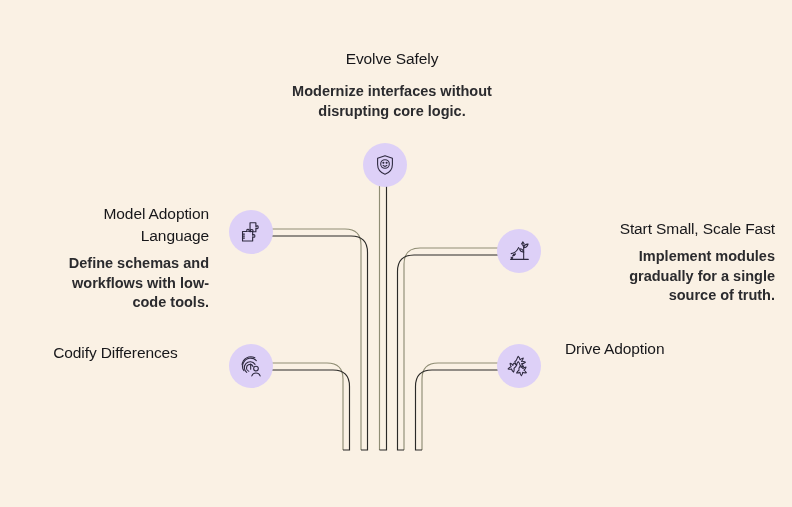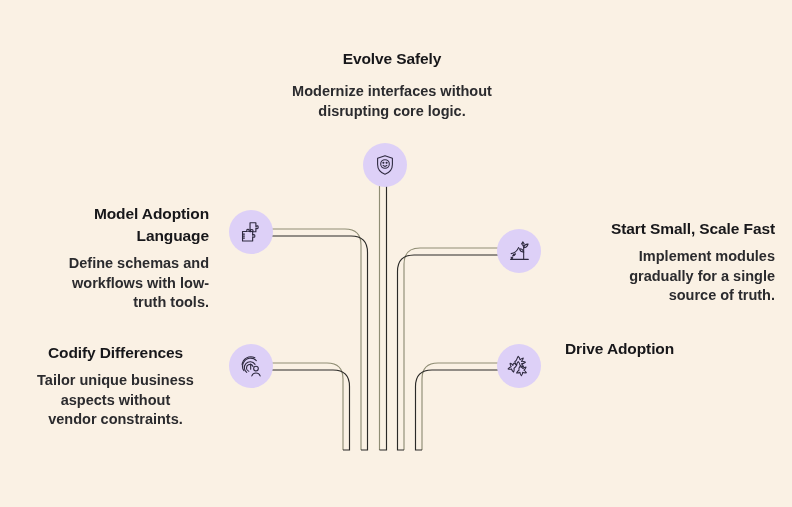--- a/index.html
+++ b/index.html
@@ -38,21 +38,21 @@
     display: flex;
     align-items: center;
     justify-content: center;
   }
   .bubble svg { display: block; }
 
   
   .block { position: absolute; }
   .block .title {
     font-size: 15.5px;
-    font-weight: bold;
+    font-weight: normal;
     color: #17171a;
     line-height: 1.42;
     letter-spacing: -0.1px;
     margin: 0;
   }
   .block .desc {
     font-size: 14.5px;
     font-weight: bold;
     color: #2b2b2e;
     line-height: 1.36;
@@ -169,28 +169,25 @@
     <div class="title" style="white-space: pre-line;">Evolve Safely</div>
     <div class="desc" style="white-space: pre-line;">Modernize interfaces without
 disrupting core logic.</div>
   </div>
 
   <div class="block left-a">
     <div class="title" style="white-space: pre-line;">Model Adoption
 Language</div>
     <div class="desc" style="white-space: pre-line;">Define schemas and
 workflows with low-
-truth tools.</div>
+code tools.</div>
   </div>
 
   <div class="block left-b">
     <div class="title" style="white-space: pre-line;">Codify Differences</div>
-    <div class="desc" style="white-space: pre-line;">Tailor unique business
-aspects without
-vendor  constraints.</div>
   </div>
 
   <div class="block right-a">
     <div class="title" style="white-space: pre-line;">Start Small, Scale Fast</div>
     <div class="desc" style="white-space: pre-line;">Implement modules
 gradually for a single
 source of truth.</div>
   </div>
 
   <div class="block right-b">

